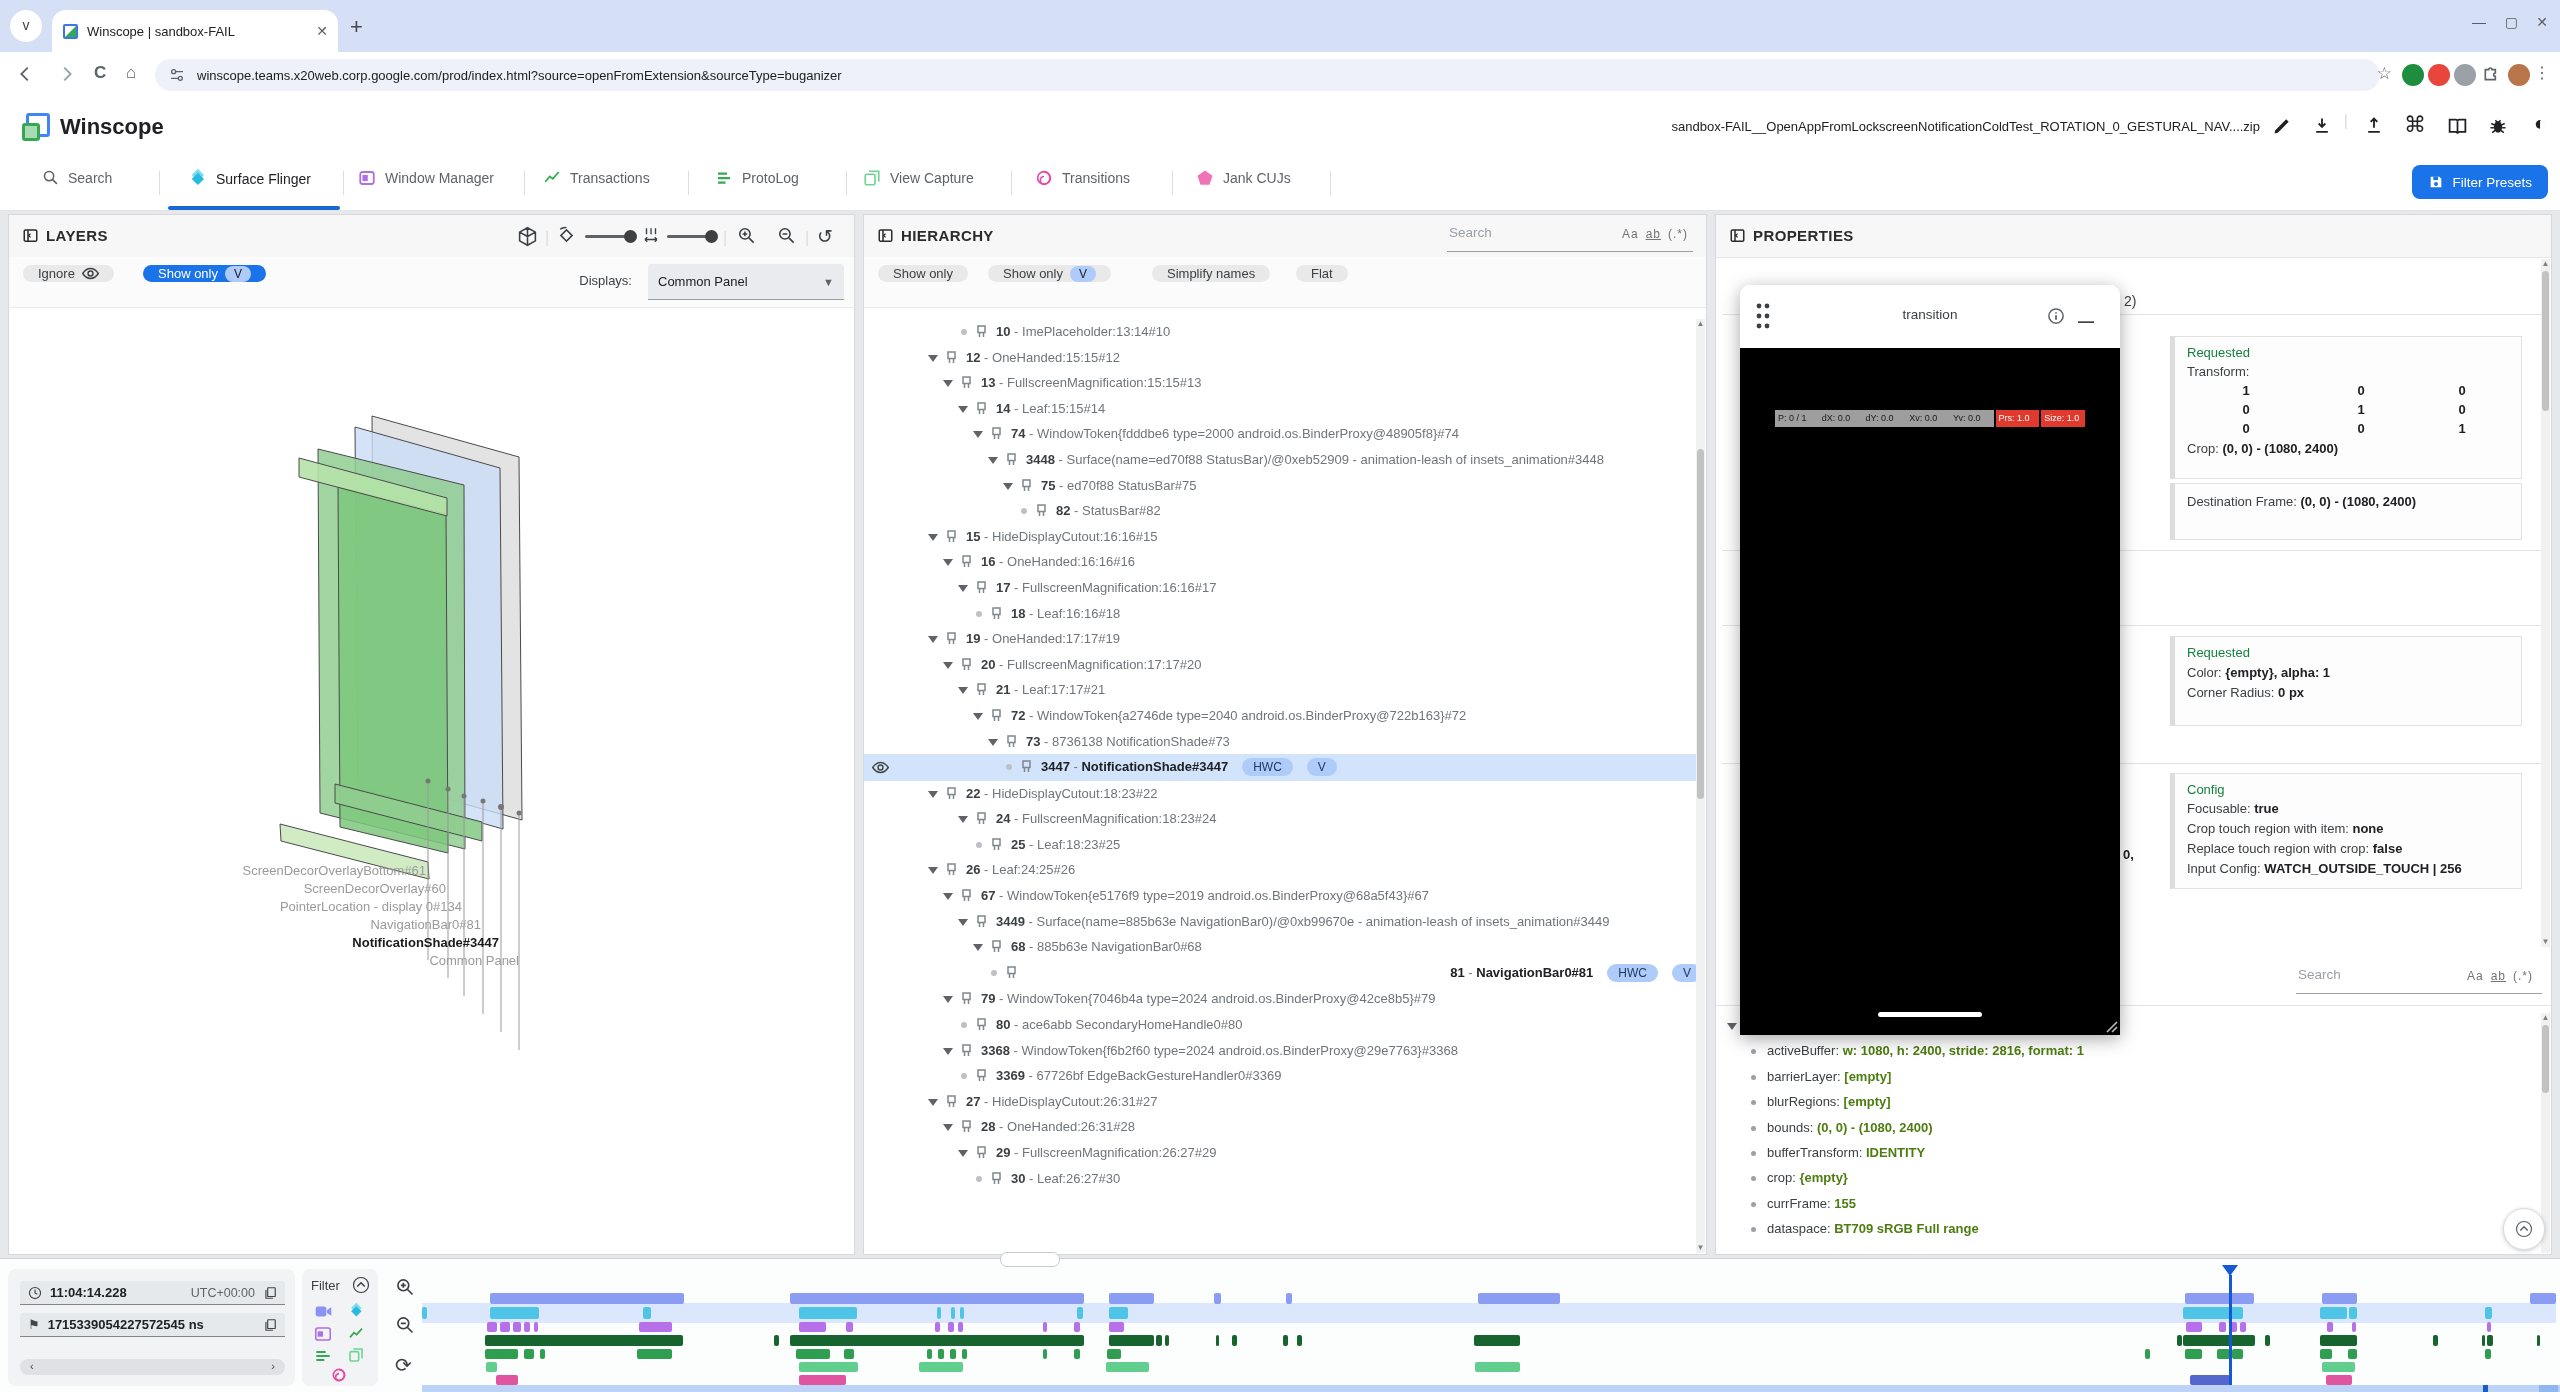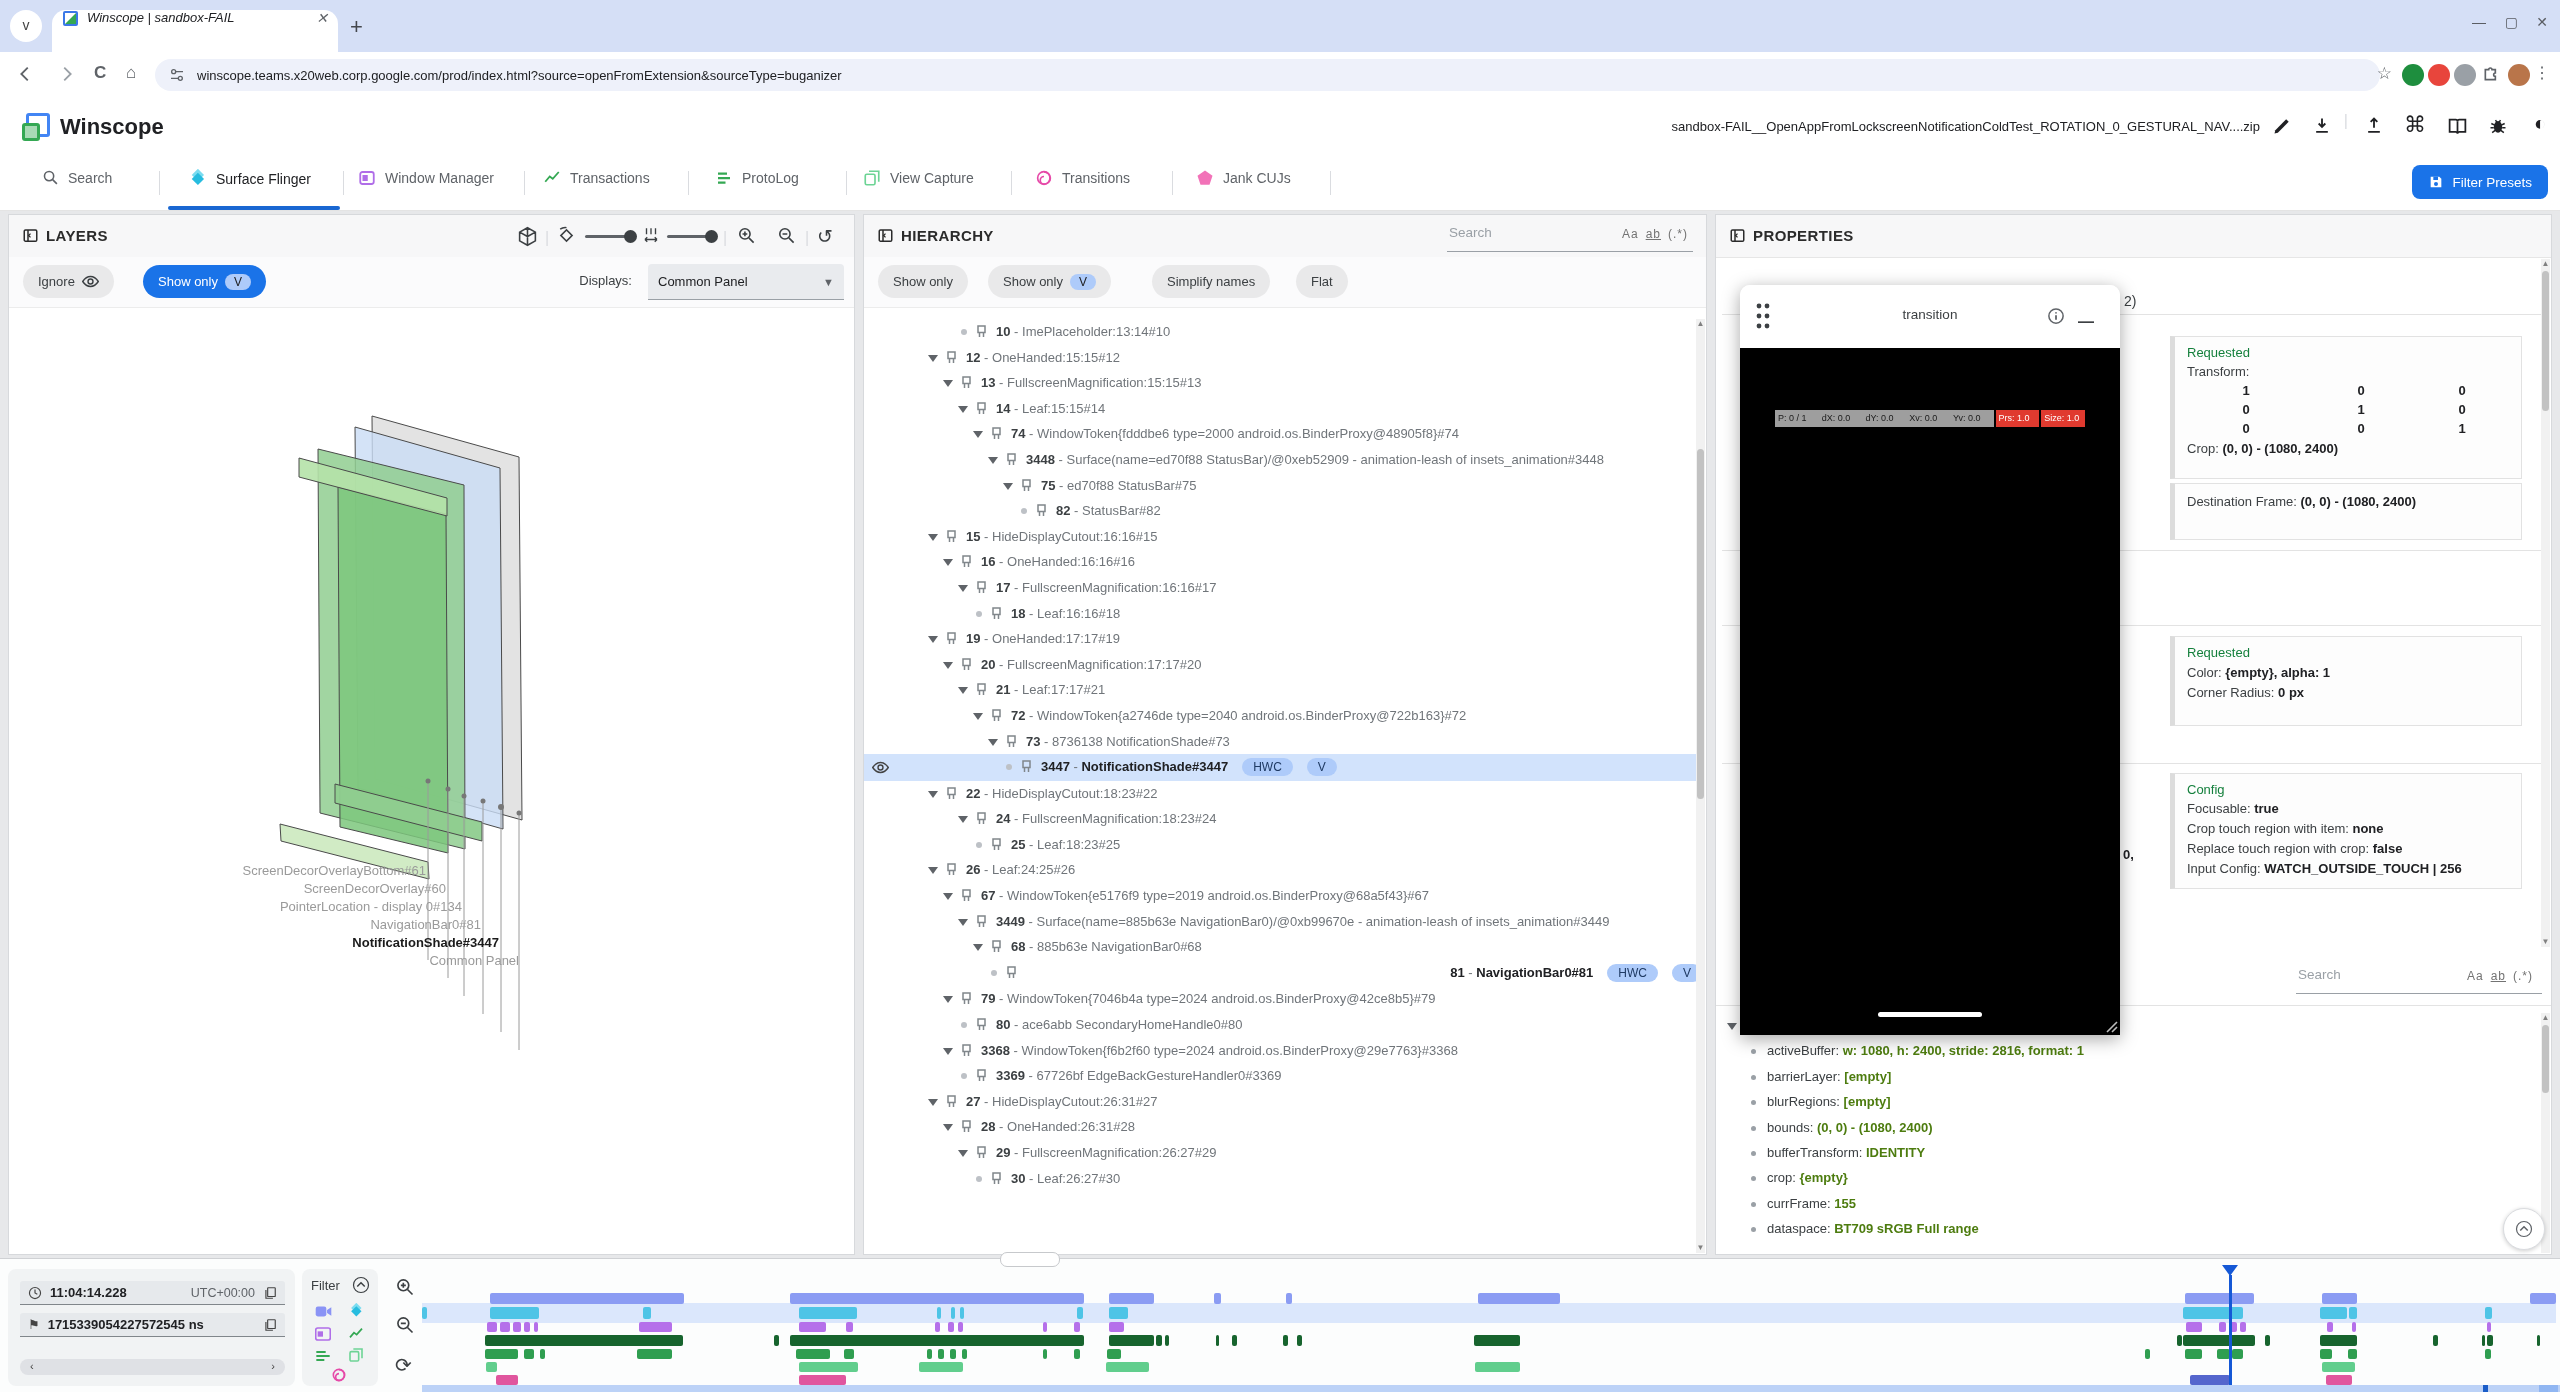--- a/index.html
+++ b/index.html
@@ -2,21 +2,21 @@
 <html><head>
 <meta charset="utf-8">
 <style>
   html,body{margin:0;padding:0;background:#e7e8ea;font-family:"Liberation Sans",sans-serif;}
   #screen{position:relative;width:2560px;height:1392px;overflow:hidden;background:#e7e8ea;}
   .abs{position:absolute;}
   svg{display:block;}
   
   #tabstrip{position:absolute;left:0;top:0;width:2560px;height:52px;background:#d5dff6;}
   #tab-search-btn{position:absolute;left:10px;top:10px;width:32px;height:32px;border-radius:50%;background:#fff;color:#444;text-align:center;line-height:30px;font-size:14px;}
-  .btab{position:absolute;left:52px;top:10px;width:286px;height:42px;background:#fff;border-radius:14px 14px 0 0;display:flex;align-items:flex-start;padding:0 10px;box-sizing:border-box;font-style:italic;}
+  .btab{position:absolute;left:52px;top:10px;width:286px;height:42px;background:#fff;border-radius:14px 14px 0 0;display:flex;align-items:center;padding:0 10px;box-sizing:border-box;}
   .btab .ttl{font-size:13px;color:#202124;white-space:nowrap;overflow:hidden;flex:1;margin-left:8px;}
   .btab .x{color:#5f6368;font-size:14px;margin-left:6px;}
   #newtab{position:absolute;left:350px;top:14px;font-size:22px;color:#44474d;}
   .winctl{position:absolute;top:14px;color:#5a5d63;font-size:14px;}
   #urlrow{position:absolute;left:0;top:52px;width:2560px;height:46px;background:#fff;}
   .navic{position:absolute;top:11px;color:#5f6368;}
   #urlpill{position:absolute;left:155px;top:7px;width:2225px;height:32px;background:#eef1fa;border-radius:16px;display:flex;align-items:center;padding:0 14px;box-sizing:border-box;}
   #urlpill .url{font-size:13px;color:#202124;margin-left:12px;white-space:nowrap;}
   .exticon{position:absolute;top:12px;width:22px;height:22px;border-radius:50%;}
   
@@ -29,21 +29,21 @@
   .ntab{position:absolute;top:13px;display:flex;align-items:center;gap:9px;font-size:14px;color:#5f6368;}
   .ntab.active{color:#202124;}
   .nsep{position:absolute;top:15px;width:1px;height:24px;background:#dadce0;}
   #tab-underline{position:absolute;left:168px;top:50px;width:172px;height:4px;background:#1967d2;border-radius:2px;}
   #filter-presets{position:absolute;right:12px;top:9px;height:34px;background:#1a73e8;color:#fff;border-radius:8px;display:flex;align-items:center;gap:8px;padding:0 16px;font-size:13.5px;}
   
   .panel{position:absolute;top:214px;height:1041px;background:#fff;border:1px solid #d7d9dc;box-sizing:border-box;}
   .phead{position:absolute;left:0;top:0;right:0;height:42px;background:#f7f7f8;border-bottom:1px solid #e6e6e6;}
   .ptitle{position:absolute;left:14px;top:12px;font-size:15px;font-weight:bold;letter-spacing:.4px;color:#2b2b2b;display:flex;gap:8px;align-items:center;}
   .chiprow{position:absolute;left:0;top:42px;right:0;height:50px;background:#fbfbfc;border-bottom:1px solid #ececec;}
-  .chip{display:inline-flex;align-items:center;gap:7px;background:#e9e9ea;border-radius:17px;height:33px;padding:0 15px;font-size:13px;color:#3c4043;}
+  .chip{display:inline-flex;align-items:center;gap:7px;background:#e9e9ea;border-radius:17px;height:17px;padding:0 15px;font-size:13px;color:#3c4043;}
   .chip.blue{background:#1a73e8;color:#fff;}
   .vpill{background:#aecbfa;color:#202124;border-radius:10px;padding:1px 9px;font-size:12px;}
   
   .llabel{position:absolute;font-size:13px;color:#9a9a9a;text-align:right;white-space:nowrap;}
   .llabel.bold{color:#1b1b1b;font-weight:bold;}
   #displays-select{position:absolute;right:10px;top:7px;width:196px;height:36px;background:#e9ebee;border-radius:4px 4px 0 0;border-bottom:1px solid #9aa0a6;font-size:13px;color:#202124;display:flex;align-items:center;padding:0 10px;box-sizing:border-box;}
   .tbico{position:absolute;top:11px;color:#3c4043;}
   .slider{position:absolute;top:20px;height:3px;background:#5f6368;border-radius:2px;}
   .sldot{position:absolute;top:15px;width:13px;height:13px;border-radius:50%;background:#3c4043;}
   

